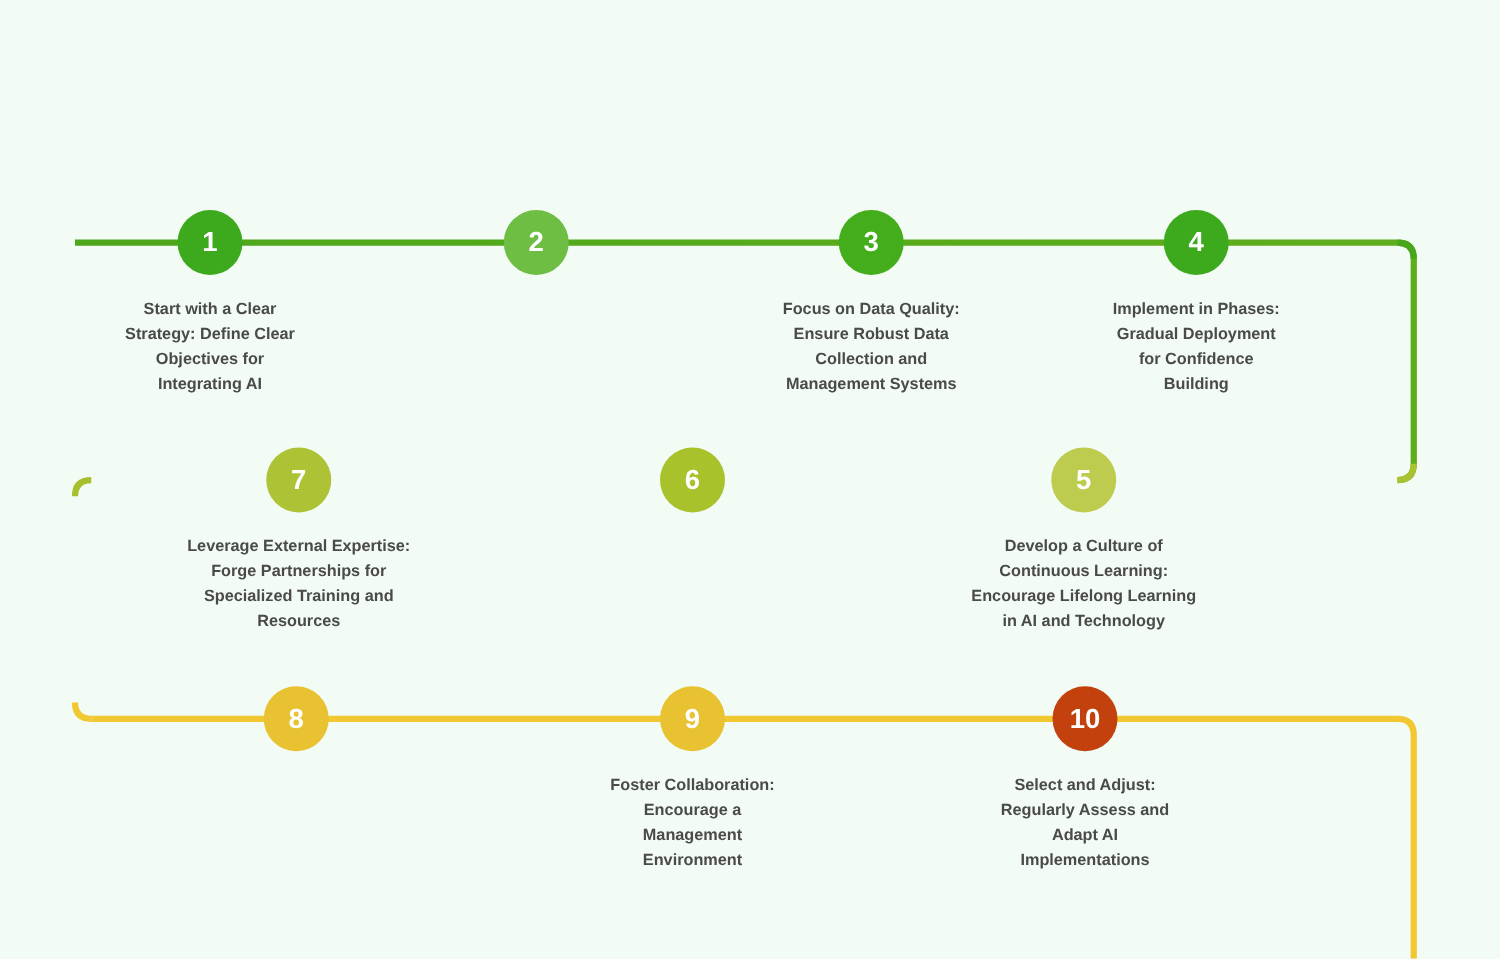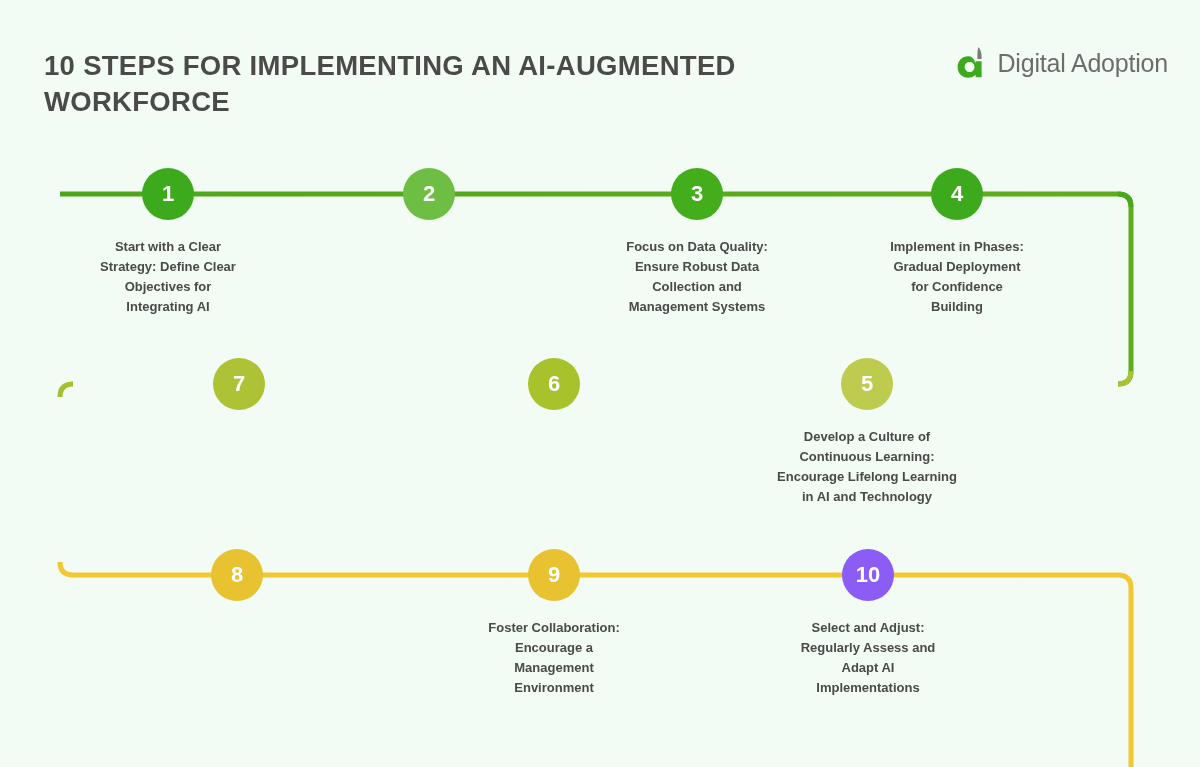--- a/index.html
+++ b/index.html
@@ -103,31 +103,20 @@
     line-height: 1.53;
     color: #4a4a48;
     white-space: pre-line;
   }
 </style>
 </head>
 <body>
 
 <div id="infographic">
 
-  <div class="header">
-    <div class="page-title">10 Steps for Implementing an AI-Augmented Workforce</div>
-
-    <div class="brand">
-      <svg class="brand-logo" viewBox="0 0 34 36">
-        <path d="M22.5 2 C24.5 4.5 25.6 8 25.6 11.5 L25.6 14 L21.4 14 L21.4 9.5 C21.4 6.5 21.8 4 22.5 2 Z" fill="#7b7b7b"></path>
-        <path d="M12.2 11.2 C6.1 11.2 1.6 15.8 1.6 21.9 C1.6 28.1 6.1 32.7 12.2 32.7 C15.2 32.7 17.8 31.6 19.6 29.7 L19.6 32.3 L25.6 32.3 L25.6 16.2 L19.6 16.2 L19.6 18.4 C17.8 12.9 15.2 11.2 12.2 11.2 Z M13.6 17.0 C16.4 17.0 18.5 19.1 18.5 21.9 C18.5 24.8 16.4 26.9 13.6 26.9 C10.8 26.9 8.7 24.8 8.7 21.9 C8.7 19.1 10.8 17.0 13.6 17.0 Z" fill="#3daa1e"></path>
-      </svg>
-      <span class="brand-name">Digital Adoption</span>
-    </div>
-  </div>
 
   <svg id="connector-svg" viewBox="0 0 1200 767">
     <defs>
       <linearGradient id="grad-row1" x1="0" y1="0" x2="1" y2="0">
         <stop offset="0%" stop-color="#4da71b"></stop>
         <stop offset="100%" stop-color="#5fad1c"></stop>
       </linearGradient>
       <linearGradient id="grad-right" x1="0" y1="0" x2="0" y2="1">
         <stop offset="0%" stop-color="#45a519"></stop>
         <stop offset="100%" stop-color="#a9c231"></stop>
@@ -208,40 +197,44 @@
   <div class="step step-wide" style="left:419px; top:358px;">
     <div class="step-circle" style="background:#a7c22a;">
       <span>6</span>
     </div>
   </div>
 
   <div class="step" style="left:96px; top:358px; width:286px;">
     <div class="step-circle" style="background:#adc234;">
       <span>7</span>
     </div>
+    <div class="step-text">Leverage External Expertise:
+Forge Partnerships for
+Specialized Training and
+Resources</div>
   </div>
 
   <div class="step step-wide" style="left:102px; top:549px;">
     <div class="step-circle" style="background:#e8c230;">
       <span>8</span>
     </div>
   </div>
 
   <div class="step step-wide" style="left:419px; top:549px;">
     <div class="step-circle" style="background:#e8c230;">
       <span>9</span>
     </div>
     <div class="step-text">Foster Collaboration:
 Encourage a
 Management
 Environment</div>
   </div>
 
   <div class="step step-wide" style="left:733px; top:549px;">
-    <div class="step-circle" style="background:#8b5cf6;text-align:right;">
+    <div class="step-circle" style="background:#c2410c;text-align:right;">
       <span>10</span>
     </div>
     <div class="step-text">Select and Adjust:
 Regularly Assess and
 Adapt AI
 Implementations</div>
   </div>
 
 </div>
 

